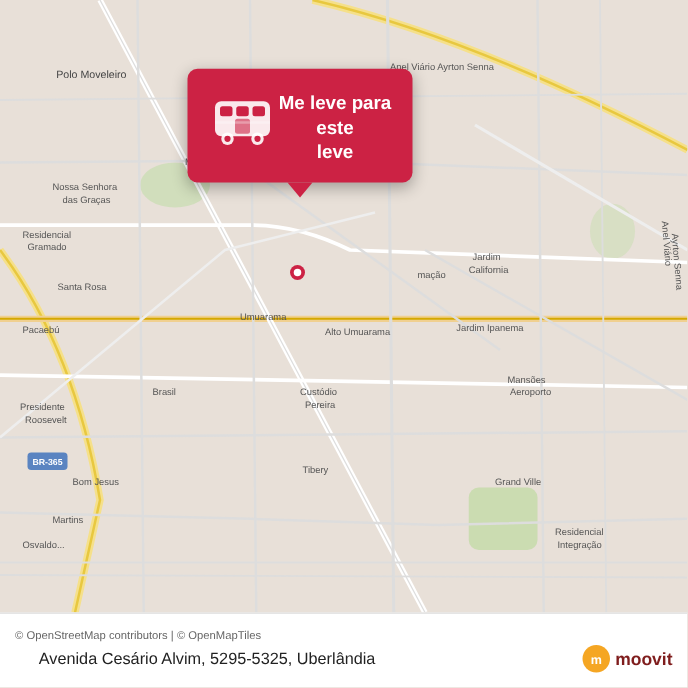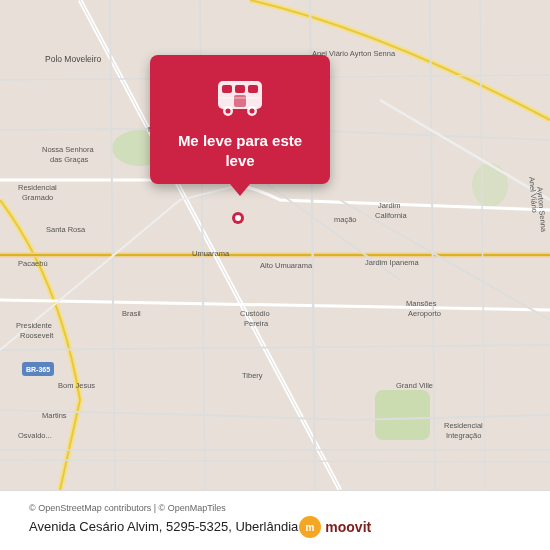--- a/index.html
+++ b/index.html
@@ -37,21 +37,21 @@
     
     #popup-card {
       position: absolute;
       top: 55px;
       left: 150px;
       width: 180px;
       background: #cc2244;
       border-radius: 8px;
       padding: 18px 16px 14px 16px;
       display: flex;
-      flex-direction: column;
+      flex-direction: row;
       align-items: center;
       box-shadow: 0 4px 12px rgba(0,0,0,0.3);
     }
 
     #popup-card::after {
       content: '';
       position: absolute;
       bottom: -12px;
       left: 50%;
       transform: translateX(-50%);
@@ -81,34 +81,35 @@
     #bottom-bar {
       position: absolute;
       bottom: 0;
       left: 0;
       width: 100%;
       height: 60px;
       background: white;
       display: flex;
       flex-direction: column;
       justify-content: center;
-      padding: 6px 12px 6px 29px;
+      padding: 6px 12px 6px 12px;
       border-top: 1px solid #ddd;
     }
 
     #attribution {
       font-size: 9px;
       color: #666;
       margin-bottom: 2px;
     }
 
     #location-row {
       display: flex;
       align-items: center;
-      justify-content: flex-start;
+      justify-content: space-between;
+      margin-left: 19px;
     }
 
     #location-text {
       font-size: 13px;
       color: #222;
       font-weight: 500;
     }
 
     #moovit-logo {
       display: flex;

